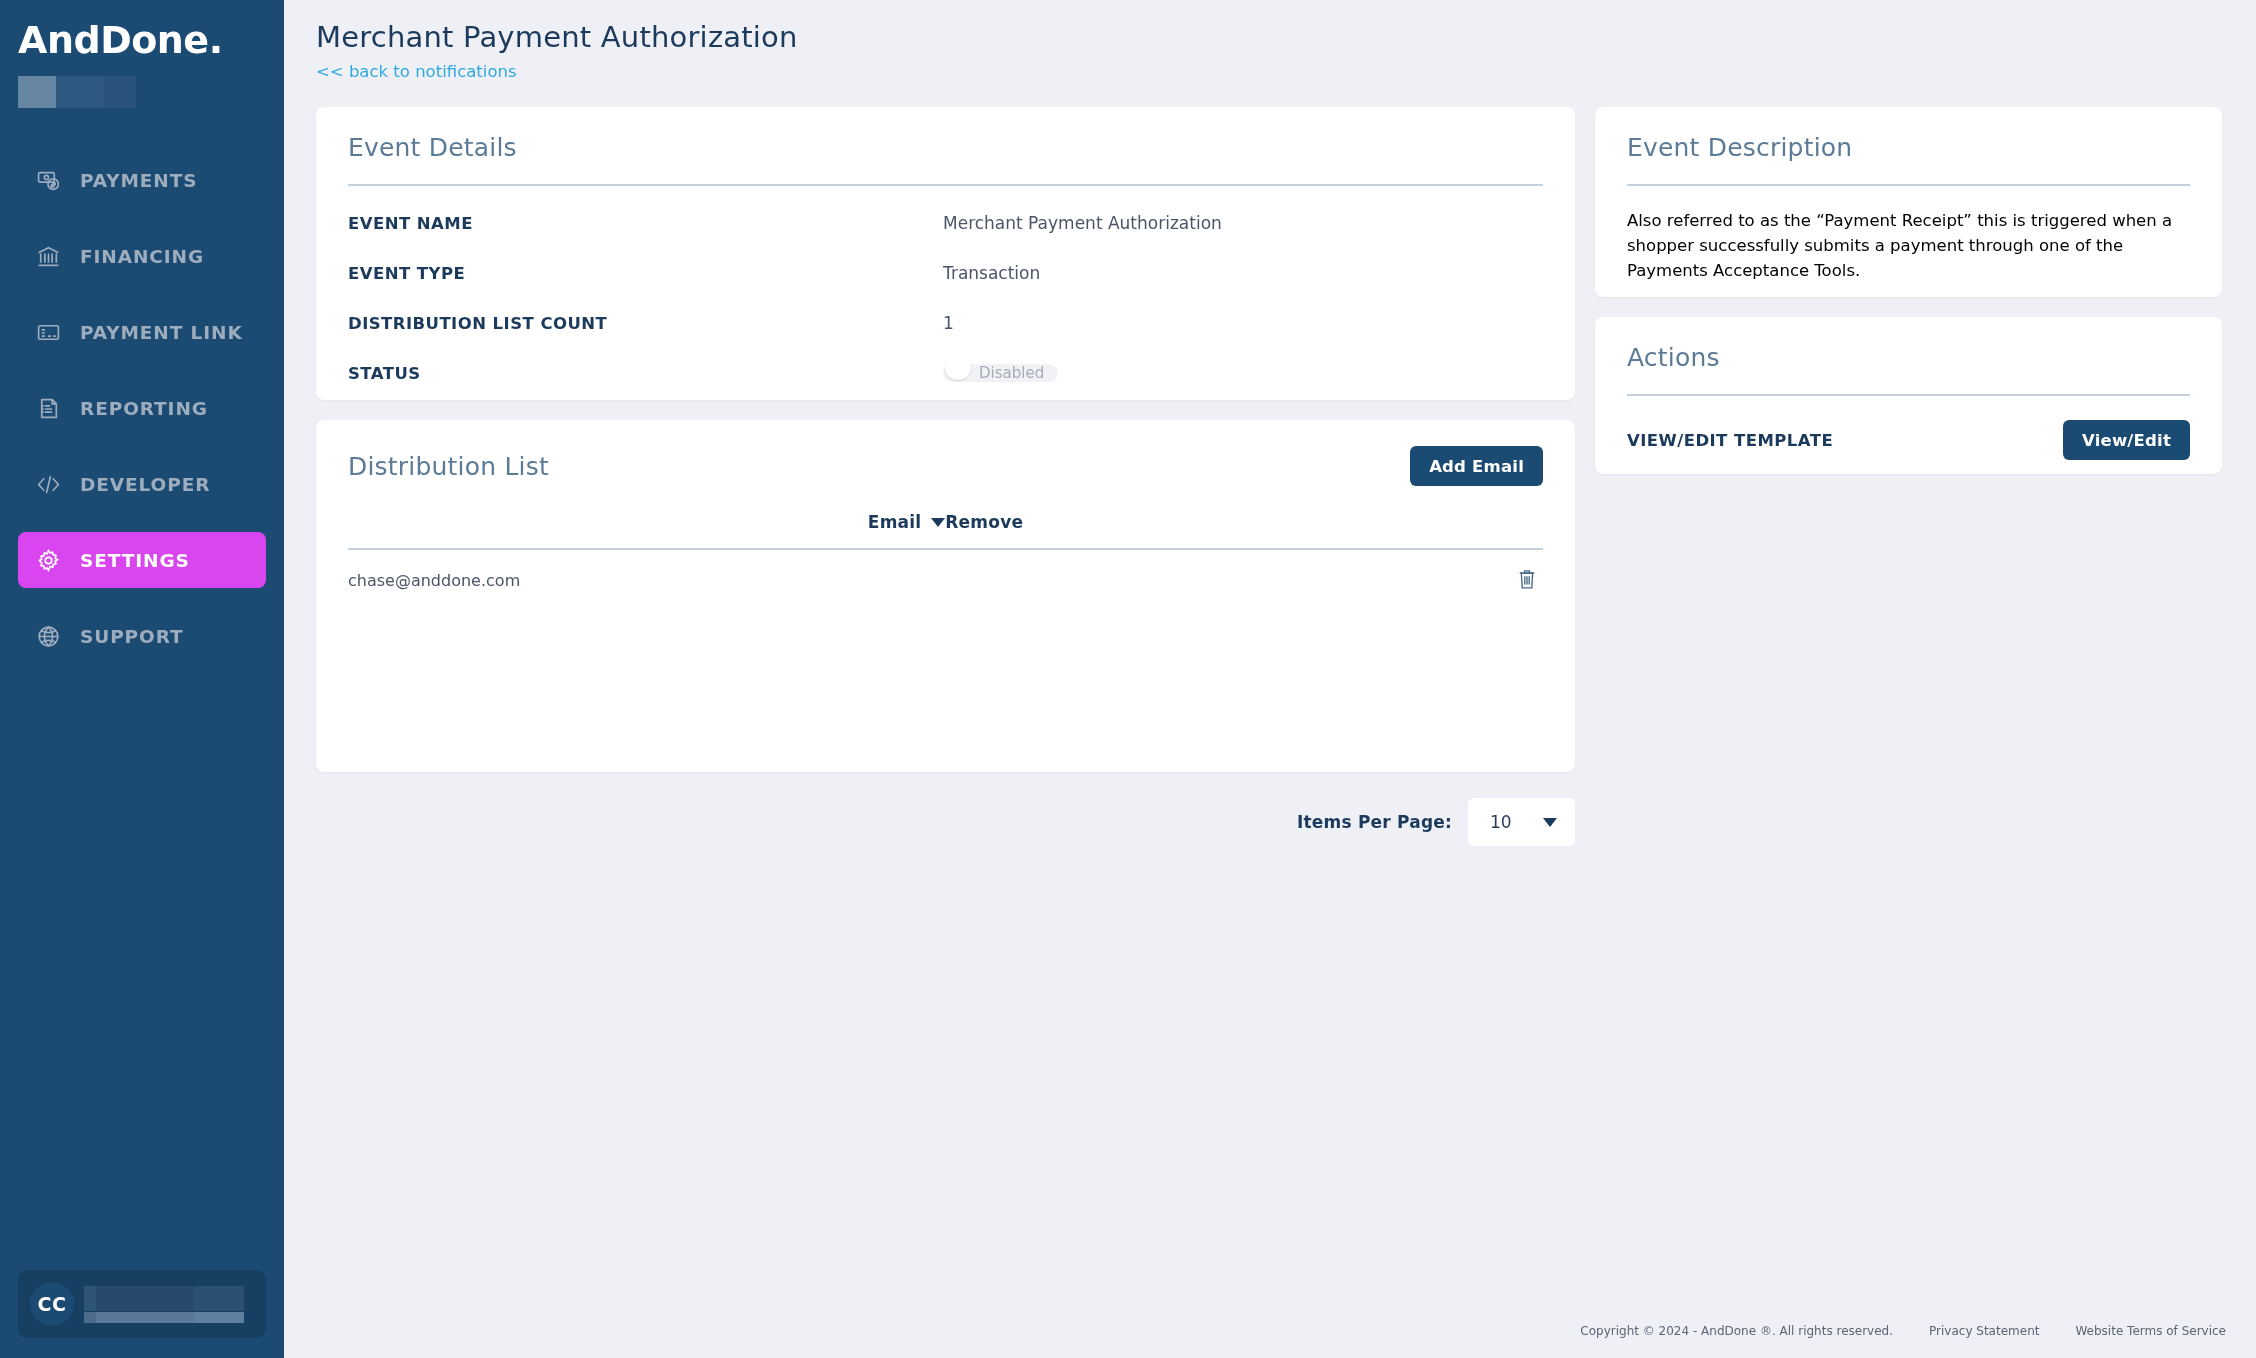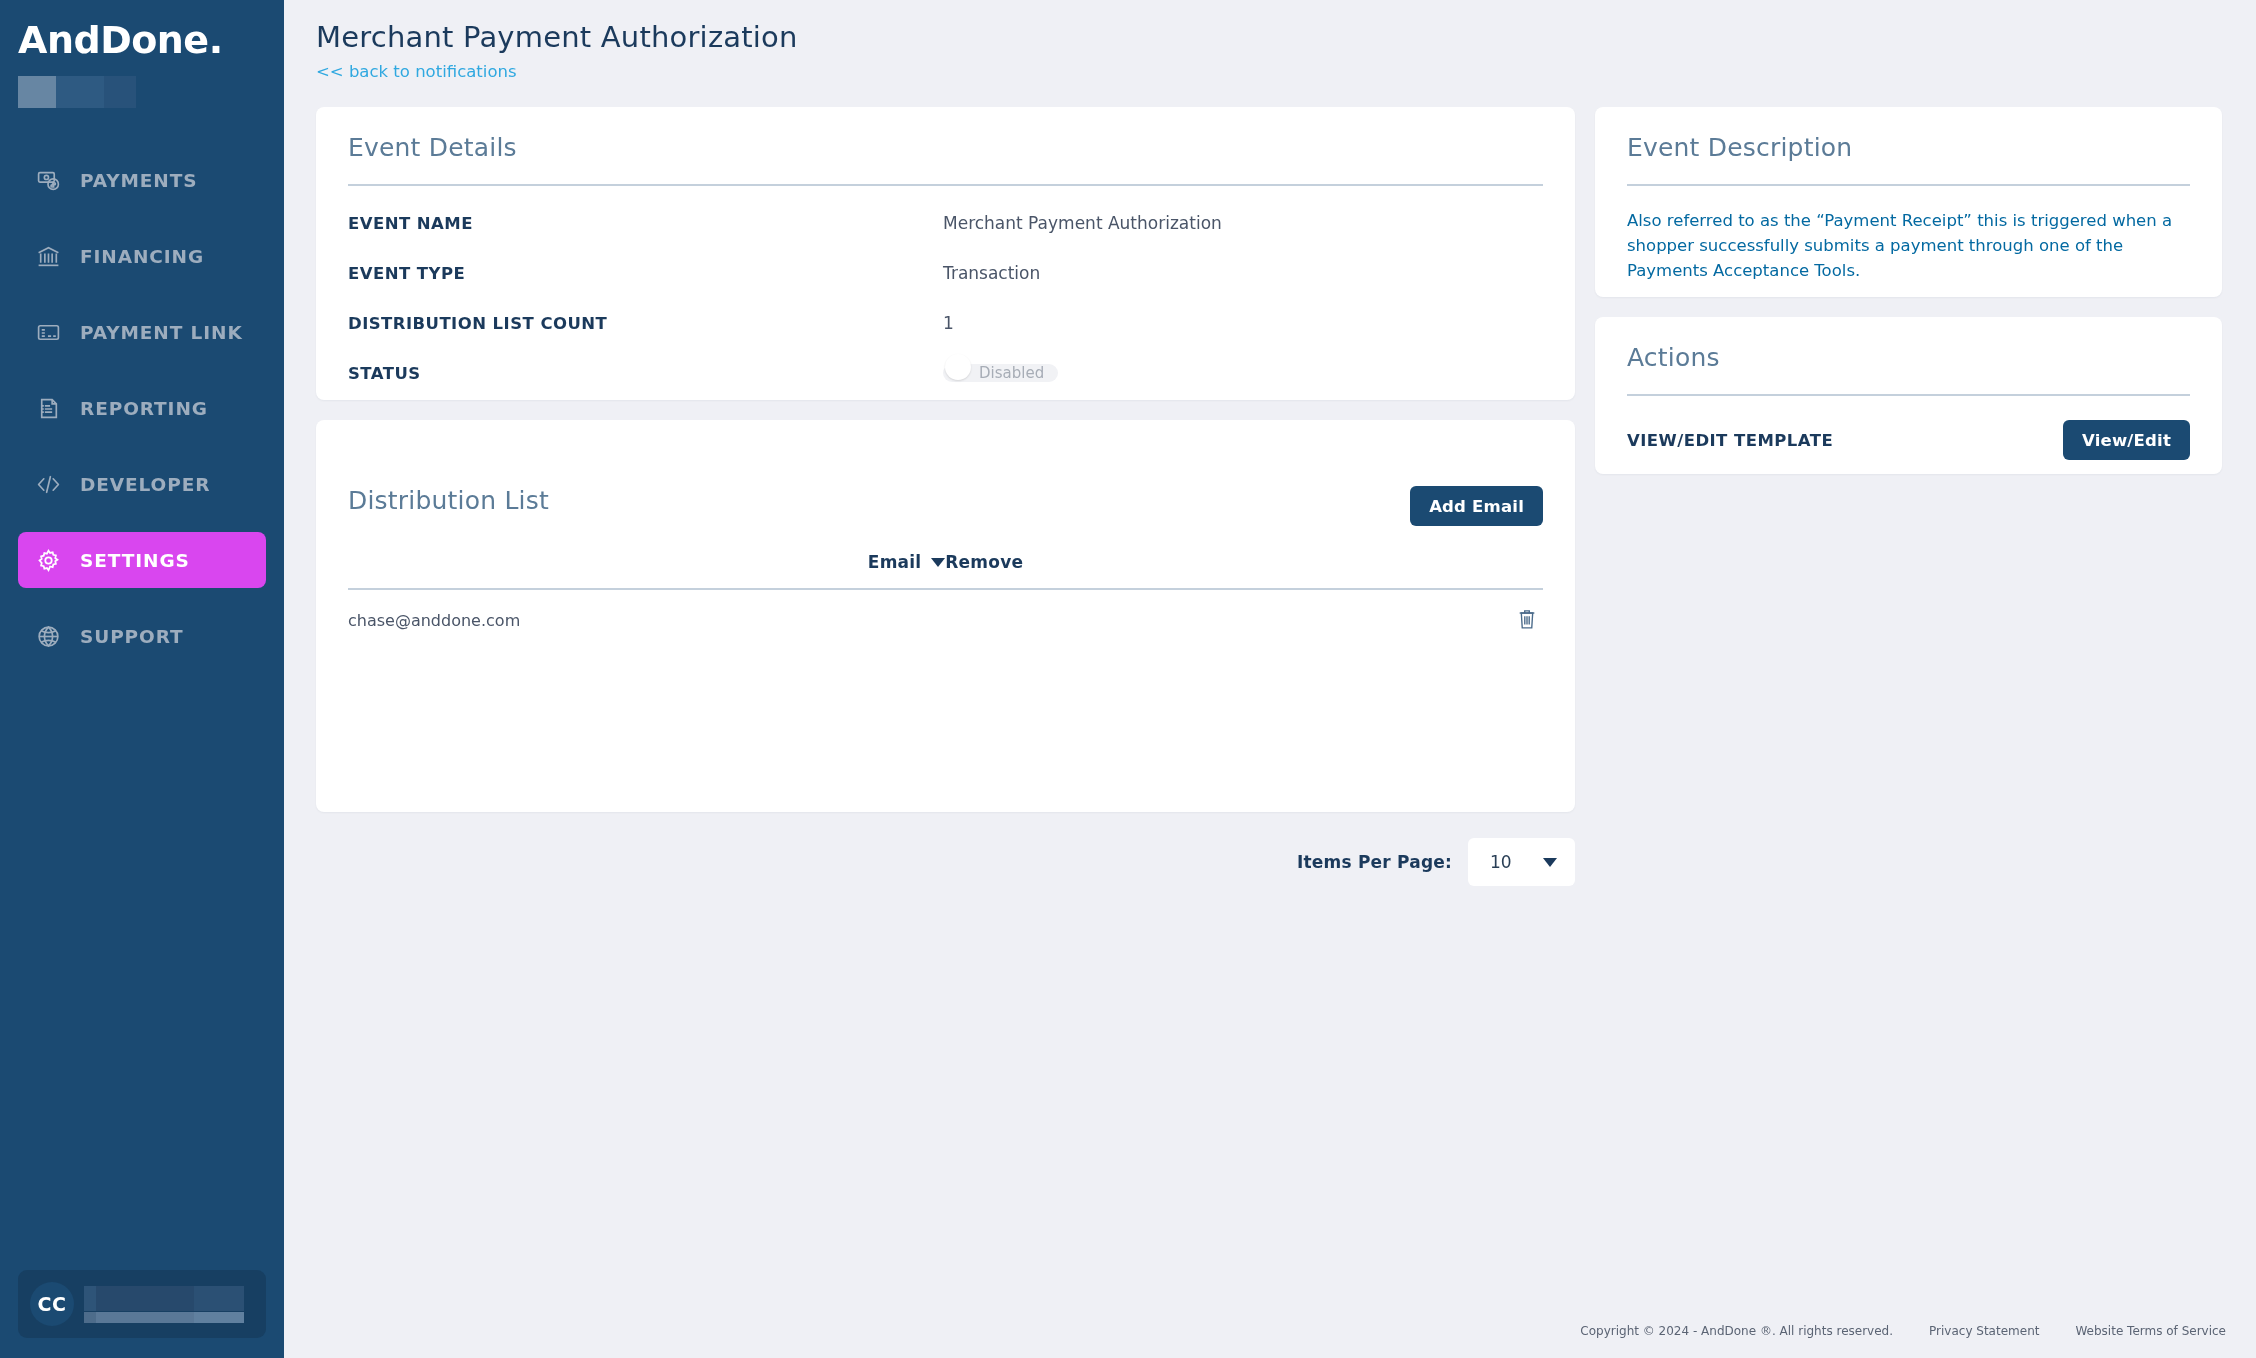--- a/index.html
+++ b/index.html
@@ -175,21 +175,21 @@
     box-shadow: 0 1px 2px rgba(0,0,0,0.12);
     flex: 0 0 26px;
   }
   .toggle-text {
     font-size: 15px; color: #a7adb6;
     font-family: "DejaVu Sans", sans-serif;
   }
 
   
   .dl-head {
-    display: flex; align-items: flex-start; justify-content: space-between; margin-top: 40px;
+    display: flex; align-items: center; justify-content: space-between;
   }
   .btn-primary {
     background: #1b4a72;
     color: #ffffff;
     border: none;
     border-radius: 6px;
     height: 40px;
     padding: 0 19px;
     font-size: 16.5px;
     font-weight: 700;
@@ -256,21 +256,21 @@
   .ipp-value {
     font-size: 17px; color: #2a3f56;
     font-family: "DejaVu Sans", sans-serif;
   }
 
   
   .desc-text {
     margin-top: 22px;
     font-size: 16.5px;
     line-height: 25px;
-    color: #0369a1;
+    color: #000000;
     font-family: "DejaVu Sans", sans-serif;
   }
   .card-gap { height: 20px; }
   .action-row {
     display: flex; align-items: center; justify-content: space-between;
     margin-top: 24px;
   }
   .action-label {
     font-size: 16.5px; font-weight: 700; color: #1b3a5c;
     letter-spacing: 0.45px;

